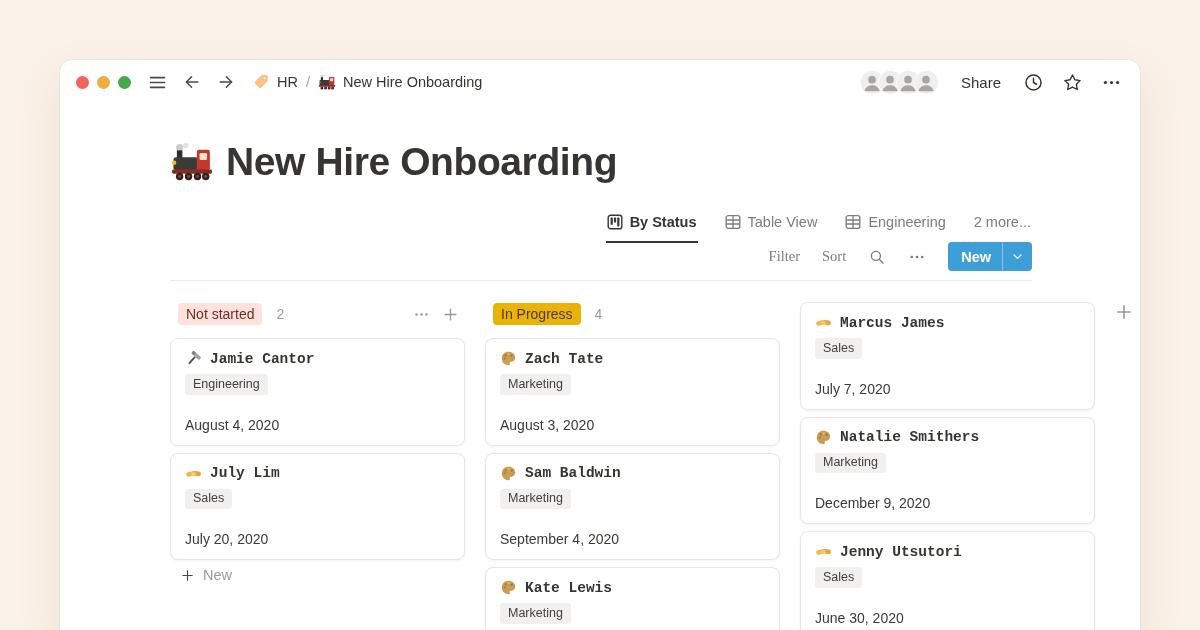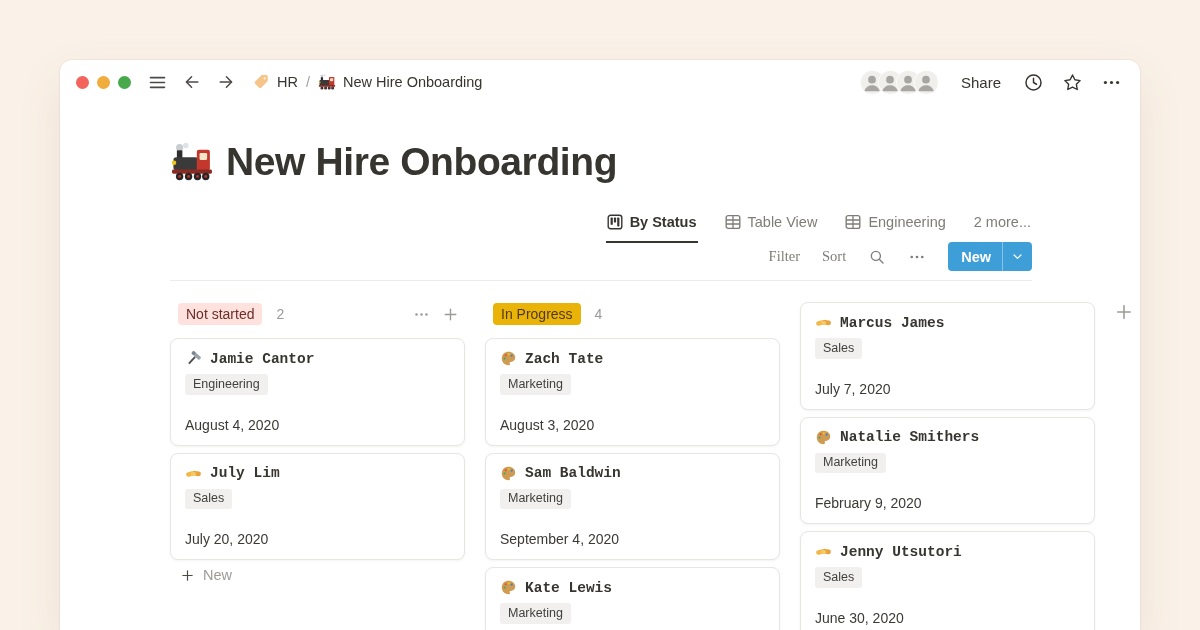--- a/index.html
+++ b/index.html
@@ -470,21 +470,21 @@
   <div class="card">
     <div class="card-name">
       <span class="emoji-s">
                   <svg width="17" height="17">
                     <use href="#sym-palette"></use>
                   </svg>
                 </span>
       <span class="cname">Natalie Smithers</span>
     </div>
     <span class="chip">Marketing</span>
-    <div class="card-date">February 9, 2020</div>
+    <div class="card-date">December 9, 2020</div>
   </div>
 
   <div class="card">
     <div class="card-name">
       <span class="emoji-s">
                   <svg width="17" height="17">
                     <use href="#sym-handshake"></use>
                   </svg>
                 </span>
       <span class="cname">Jenny Utsutori</span>

